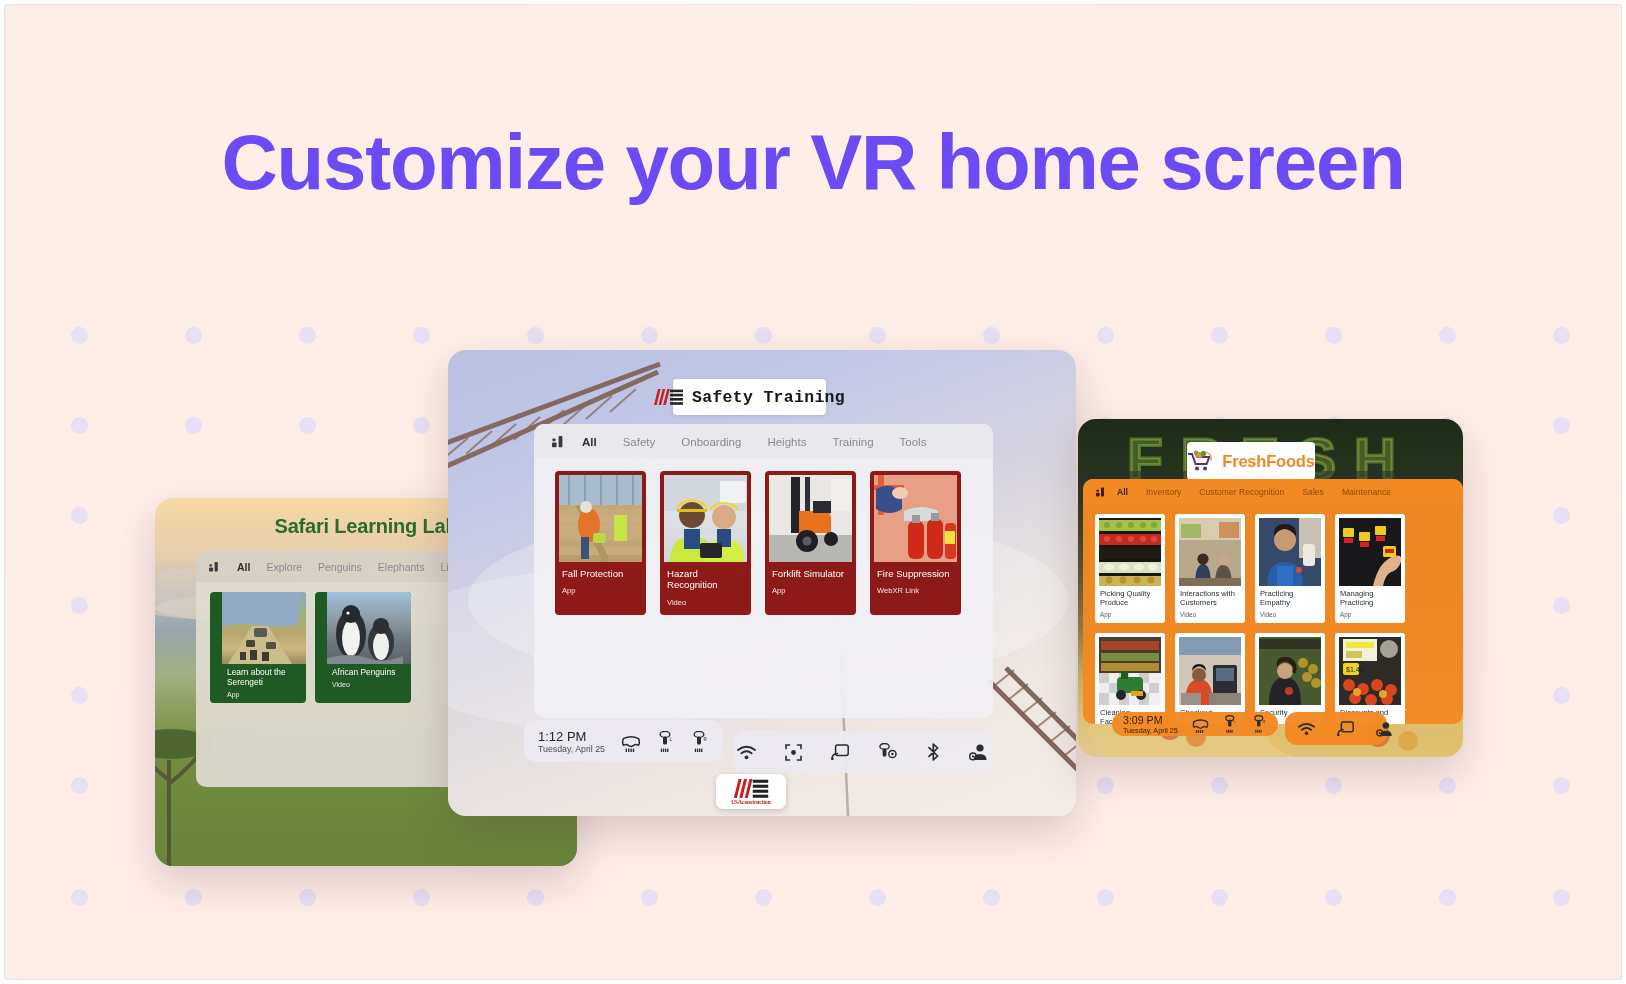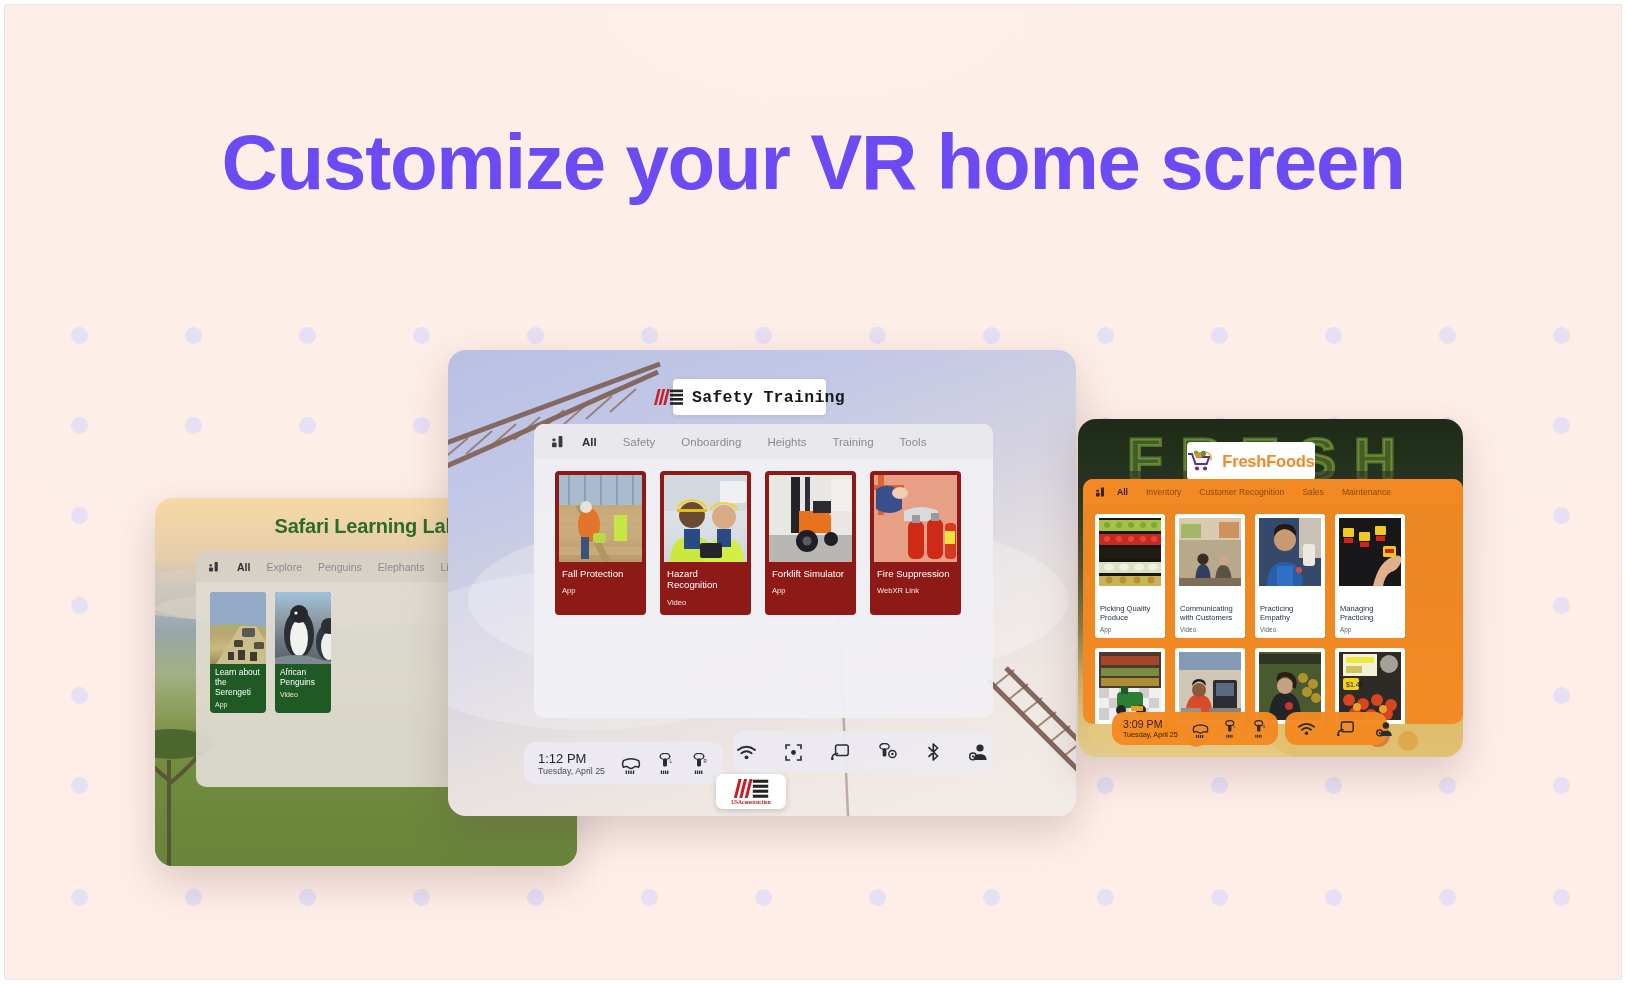--- a/index.html
+++ b/index.html
@@ -122,42 +122,42 @@
     background:
       linear-gradient(#7a8c5a00 0%, #6d8a4a33 100%),
       linear-gradient(180deg,#f6d9a4 0%, #e8cfb0 17%, #b9b9c9 28%, #9aa8b4 36%,
         #a9b489 48%, #86974f 62%, #6f8a3e 78%, #5d7a35 100%);
   }
   #safari-brand { left: 113px; top: 12px; width: 196px; height: 32px; background: transparent; box-shadow: none; }
   #safari-brandtext { font-size: 20px; font-weight: 800; color: #2e6b2a; letter-spacing: -.2px; }
   #safari-window { left: 41px; top: 53px; width: 381px; height: 236px; background: rgba(224,219,209,.93); }
   #safari-nav { height: 31px; padding: 0 13px; gap: 16px; font-size: 10.5px; background: rgba(214,208,196,.92); }
   #safari-grid { padding: 10px 0 0 14px; gap: 9px; }
-  #panel-safari .card { width: 56px; border-radius: 4px; background: #1f5a25; }
+  #panel-safari .card { width: 96px; border-radius: 4px; background: #1f5a25; padding-left: 12px; }
   #panel-safari .card .thumb { height: 72px; }
   #panel-safari .card .ctitle { font-size: 8.4px; padding: 4px 5px 0; }
   #panel-safari .card .ctype { font-size: 7px; padding: 3px 5px 5px; }
 
   
   #panel-safety { left: 443px; top: 345px; width: 628px; height: 466px; }
   #safety-bg {
     background:
       linear-gradient(160deg, #b9c0e2 0%, #c2c7e6 22%, #d5d3e0 45%,
         #e6e0e0 62%, #efe7e2 78%, #f2ece8 100%);
   }
   #safety-brand { left: 225px; top: 29px; width: 153px; height: 36px; }
   #safety-brandtext { font-size: 16.5px; font-weight: 700; color: #17171a; font-family: "Liberation Mono", monospace; letter-spacing: .3px; }
   #safety-window { left: 86px; top: 74px; width: 459px; height: 294px; }
   #safety-nav { height: 35px; padding: 0 18px; gap: 26px; font-size: 11.5px; }
   #safety-grid { padding: 12px 0 0 21px; gap: 14px; }
   #panel-safety .card { width: 91px; border-radius: 4px; background: #8e1a17; }
   #panel-safety .card .thumb { height: 87px; margin: 4px 4px 0; width: calc(100% - 8px); }
   #panel-safety .card .ctitle { font-size: 9.6px; padding: 6px 7px 0; }
   #panel-safety .card .ctype { font-size: 7.6px; padding: 7px 7px 8px; }
-  #safety-tb1 { left: 76px; top: 392px; width: 199px; height: 42px; background: rgba(236,234,240,.94); padding: 0 14px; }
+  #safety-tb1 { left: 76px; top: 370px; width: 199px; height: 42px; background: rgba(236,234,240,.94); padding: 0 14px; }
   #safety-tb2 { left: 285px; top: 381px; width: 259px; height: 42px; background: rgba(236,234,240,.94); padding: 0 14px; }
   #safety-logo { left: 268px; top: 424px; width: 70px; height: 35px; flex-direction: column; }
 
   
   #panel-fresh { left: 1073px; top: 414px; width: 385px; height: 338px; }
   #fresh-bg {
     background:
       linear-gradient(180deg,#1d2a18 0%, #24331c 14%, #2c3a20 26%,
         #41472a 37%, #5d5a35 48%, #8a7b45 62%, #c4a961 76%, #d9c07a 88%, #e2cb8a 100%);
   }
@@ -169,23 +169,23 @@
   }
   #fresh-brand { left: 109px; top: 23px; width: 128px; height: 38px; justify-content: center; }
   #fresh-brandtext { font-size: 16.5px; font-weight: 700; color: #f2882a; letter-spacing: -.2px; }
   #fresh-window { left: 5px; top: 60px; width: 380px; height: 245px; background: rgba(243,137,34,.97); }
   #fresh-nav { height: 26px; padding: 0 13px; gap: 18px; font-size: 8.6px; background: rgba(243,137,34,1); }
   #fresh-nav .navitem { color: #8a4a10; }
   #fresh-nav .navitem.active { color: #3b2105; }
   #fresh-grid { padding: 9px 0 0 12px; gap: 10px; }
   #panel-fresh .card { width: 70px; border-radius: 3px; background: #ffffff; }
   #panel-fresh .card .thumb { height: 68px; margin: 4px 4px 0; width: calc(100% - 8px); }
-  #panel-fresh .card .ctitle { font-size: 7.6px; padding: 4px 5px 0; color: #24303d; margin-top: 15px; }
+  #panel-fresh .card .ctitle { font-size: 7.6px; padding: 4px 5px 0; color: #24303d; }
   #panel-fresh .card .ctype { font-size: 6.4px; padding: 3px 5px 5px; color: #55606c; }
-  #fresh-tb1 { left: 34px; top: 293px; width: 166px; height: 33px; background: rgba(243,137,34,.97); padding: 0 11px; }
+  #fresh-tb1 { left: 34px; top: 293px; width: 166px; height: 24px; background: rgba(243,137,34,.97); padding: 0 11px; }
   #fresh-tb2 { left: 207px; top: 293px; width: 102px; height: 33px; background: rgba(243,137,34,.97); padding: 0 13px; }
 
   .clock-time { font-weight: 400; color: #26262c; }
   .clock-date { color: #4b4b53; }
   #fresh-tb1 .clock-time, #fresh-tb1 .clock-date { color: #3a2206; }
 
   svg { display: block; }
 </style>
 </head>
 <body>
@@ -707,21 +707,21 @@
                 <rect y="0" width="62" height="22" fill="#d8cbb0"></rect>
                 <rect x="2" y="6" width="20" height="14" fill="#8fae4c" opacity=".7"></rect>
                 <rect x="40" y="4" width="20" height="16" fill="#c86a2a" opacity=".6"></rect>
                 <path d="M16 68 q0-22 8-22 q8 0 8 22z" fill="#2f3f5c"></path>
                 <circle cx="24" cy="41" r="5.6" fill="#3a2a20"></circle>
                 <path d="M36 68 q0-21 8-21 q9 0 9 21z" fill="#5b5145"></path>
                 <circle cx="45" cy="42" r="5.4" fill="#c9a789"></circle>
                 <rect y="60" width="62" height="8" fill="#7d6e58"></rect>
               </svg>
           </div>
-          <div class="ctitle">Communicating with Customers</div>
+          <div class="ctitle">Interactions with Customers</div>
           <div class="ctype">Video</div>
         </div>
 
         <div class="card">
           <div class="thumb" style="background:linear-gradient(180deg,#3a4f6e 0%,#2f4460 60%,#27384f 100%)">
             <svg width="62" height="68" viewBox="0 0 62 68">
                 <rect width="62" height="68" fill="#35496a"></rect>
                 <rect x="40" y="0" width="22" height="40" fill="#c9c2b4"></rect>
                 <rect x="44" y="26" width="12" height="22" rx="3" fill="#eceadf"></rect>
                 <circle cx="26" cy="22" r="11" fill="#c89a74"></circle>

